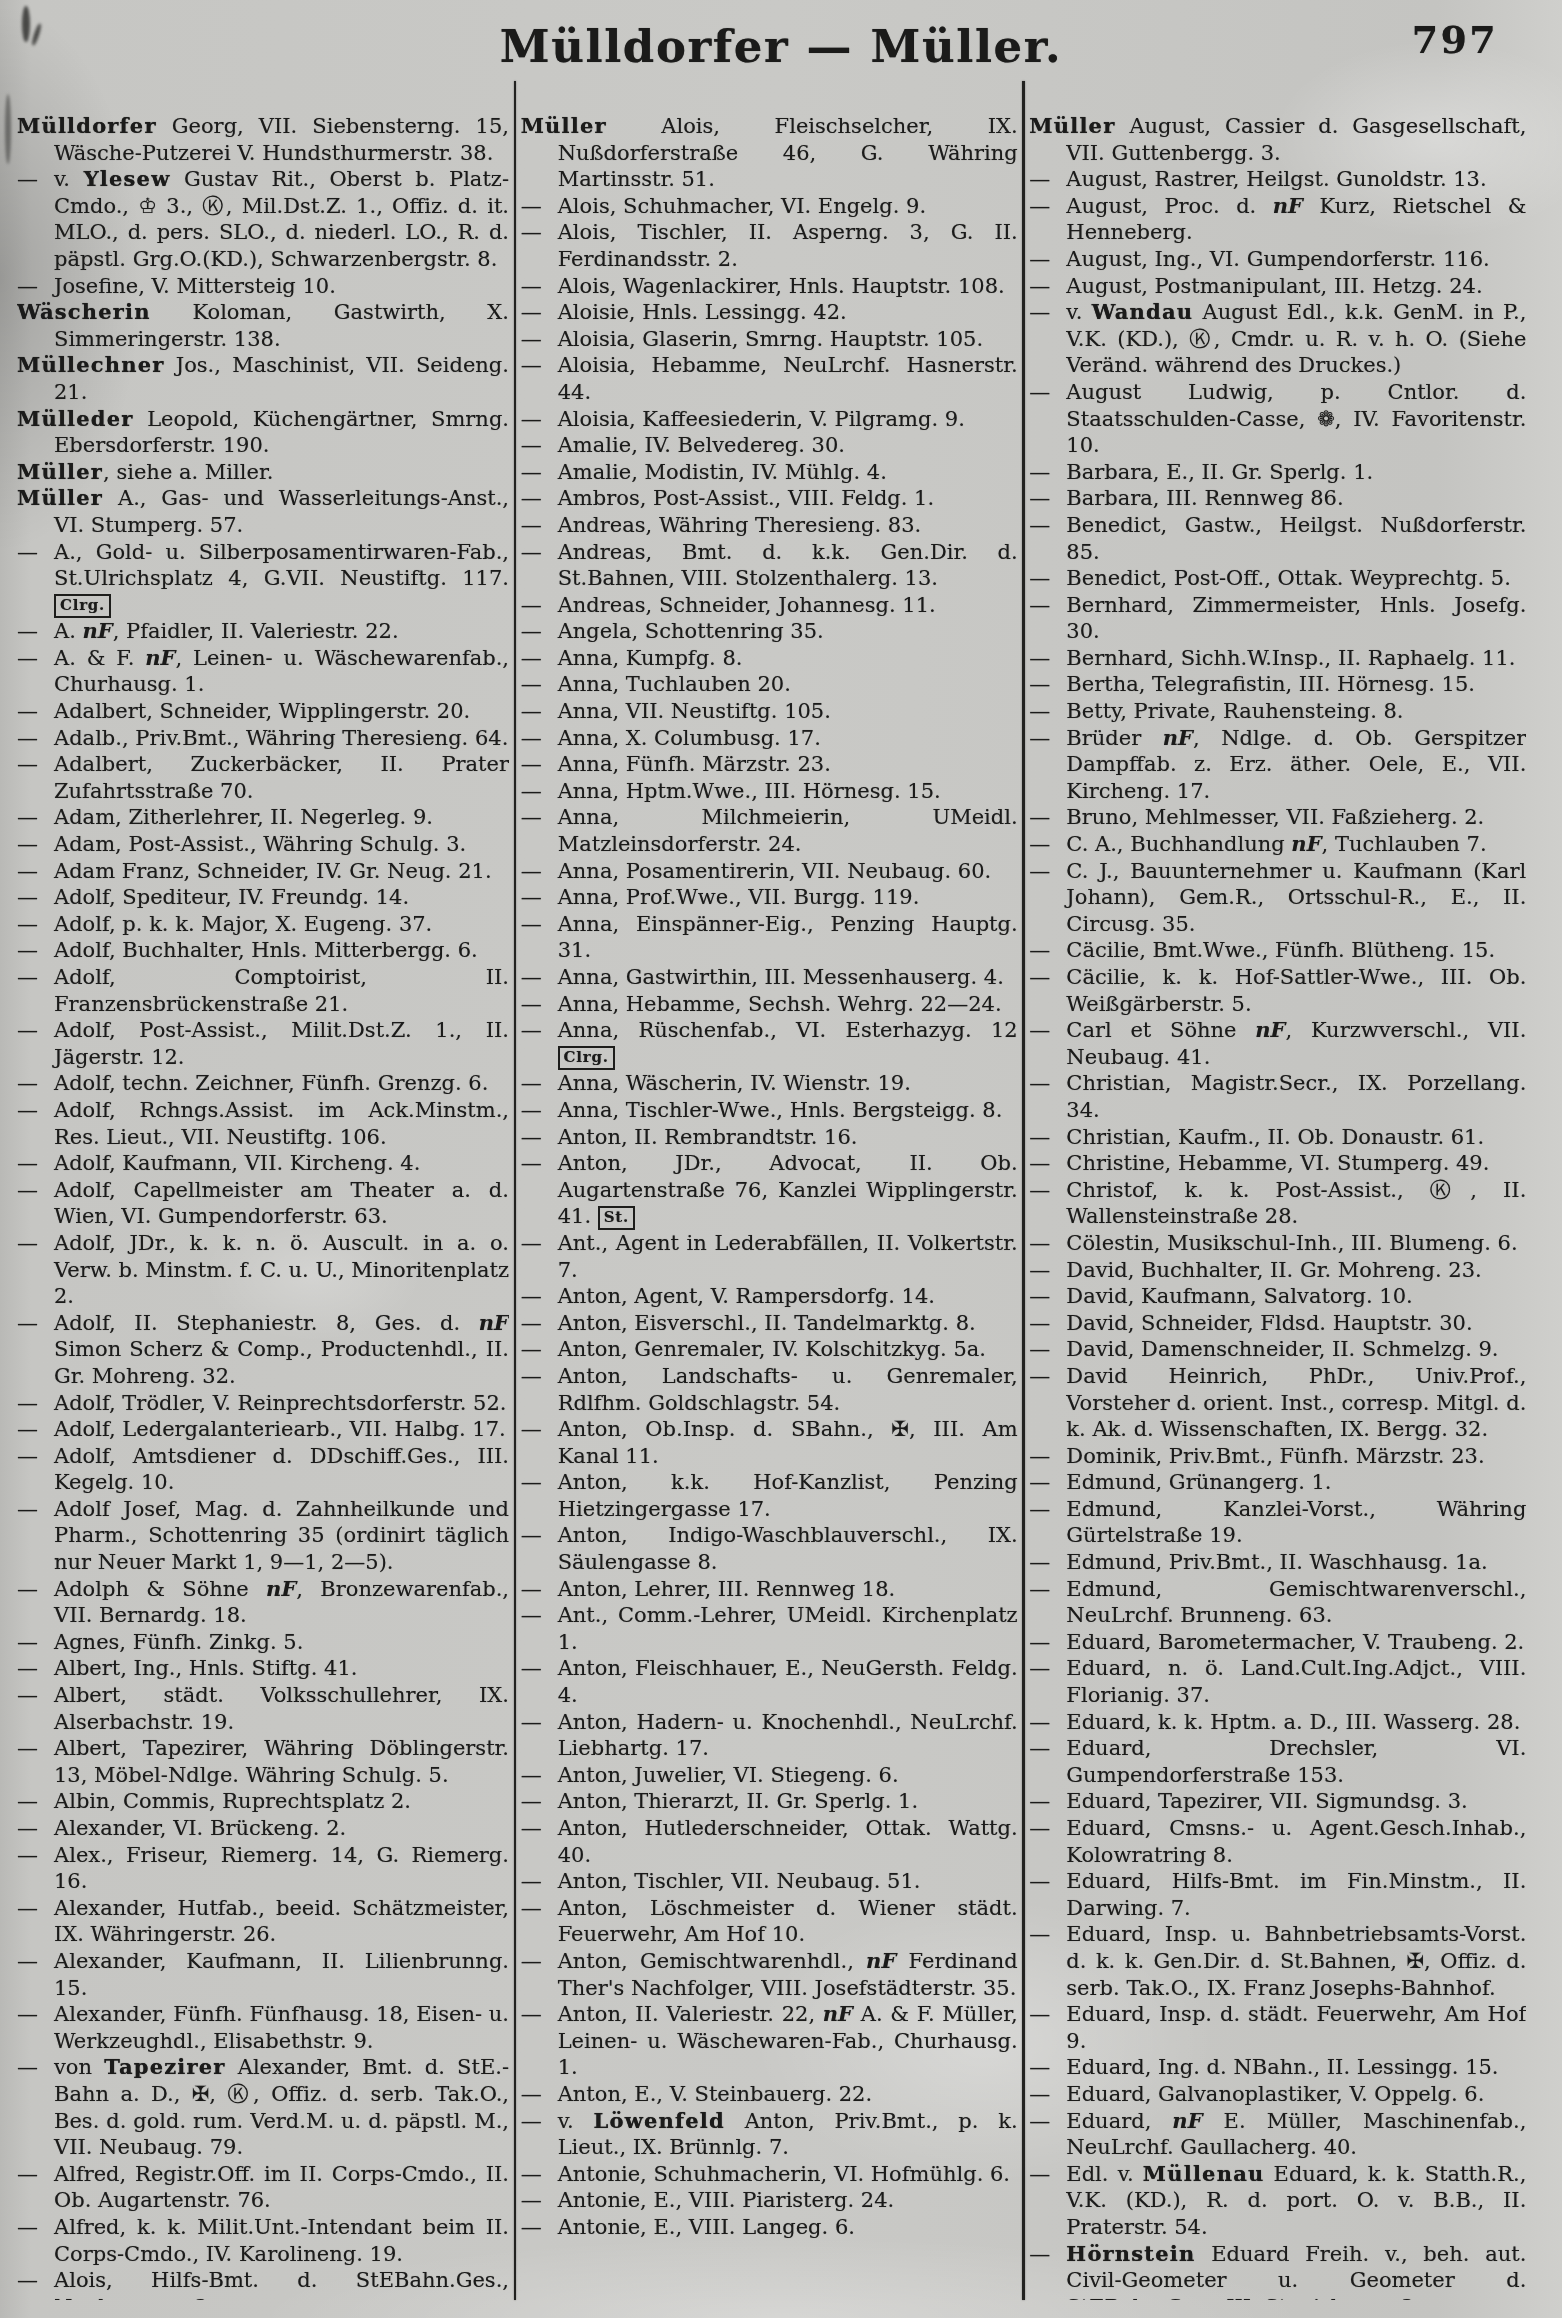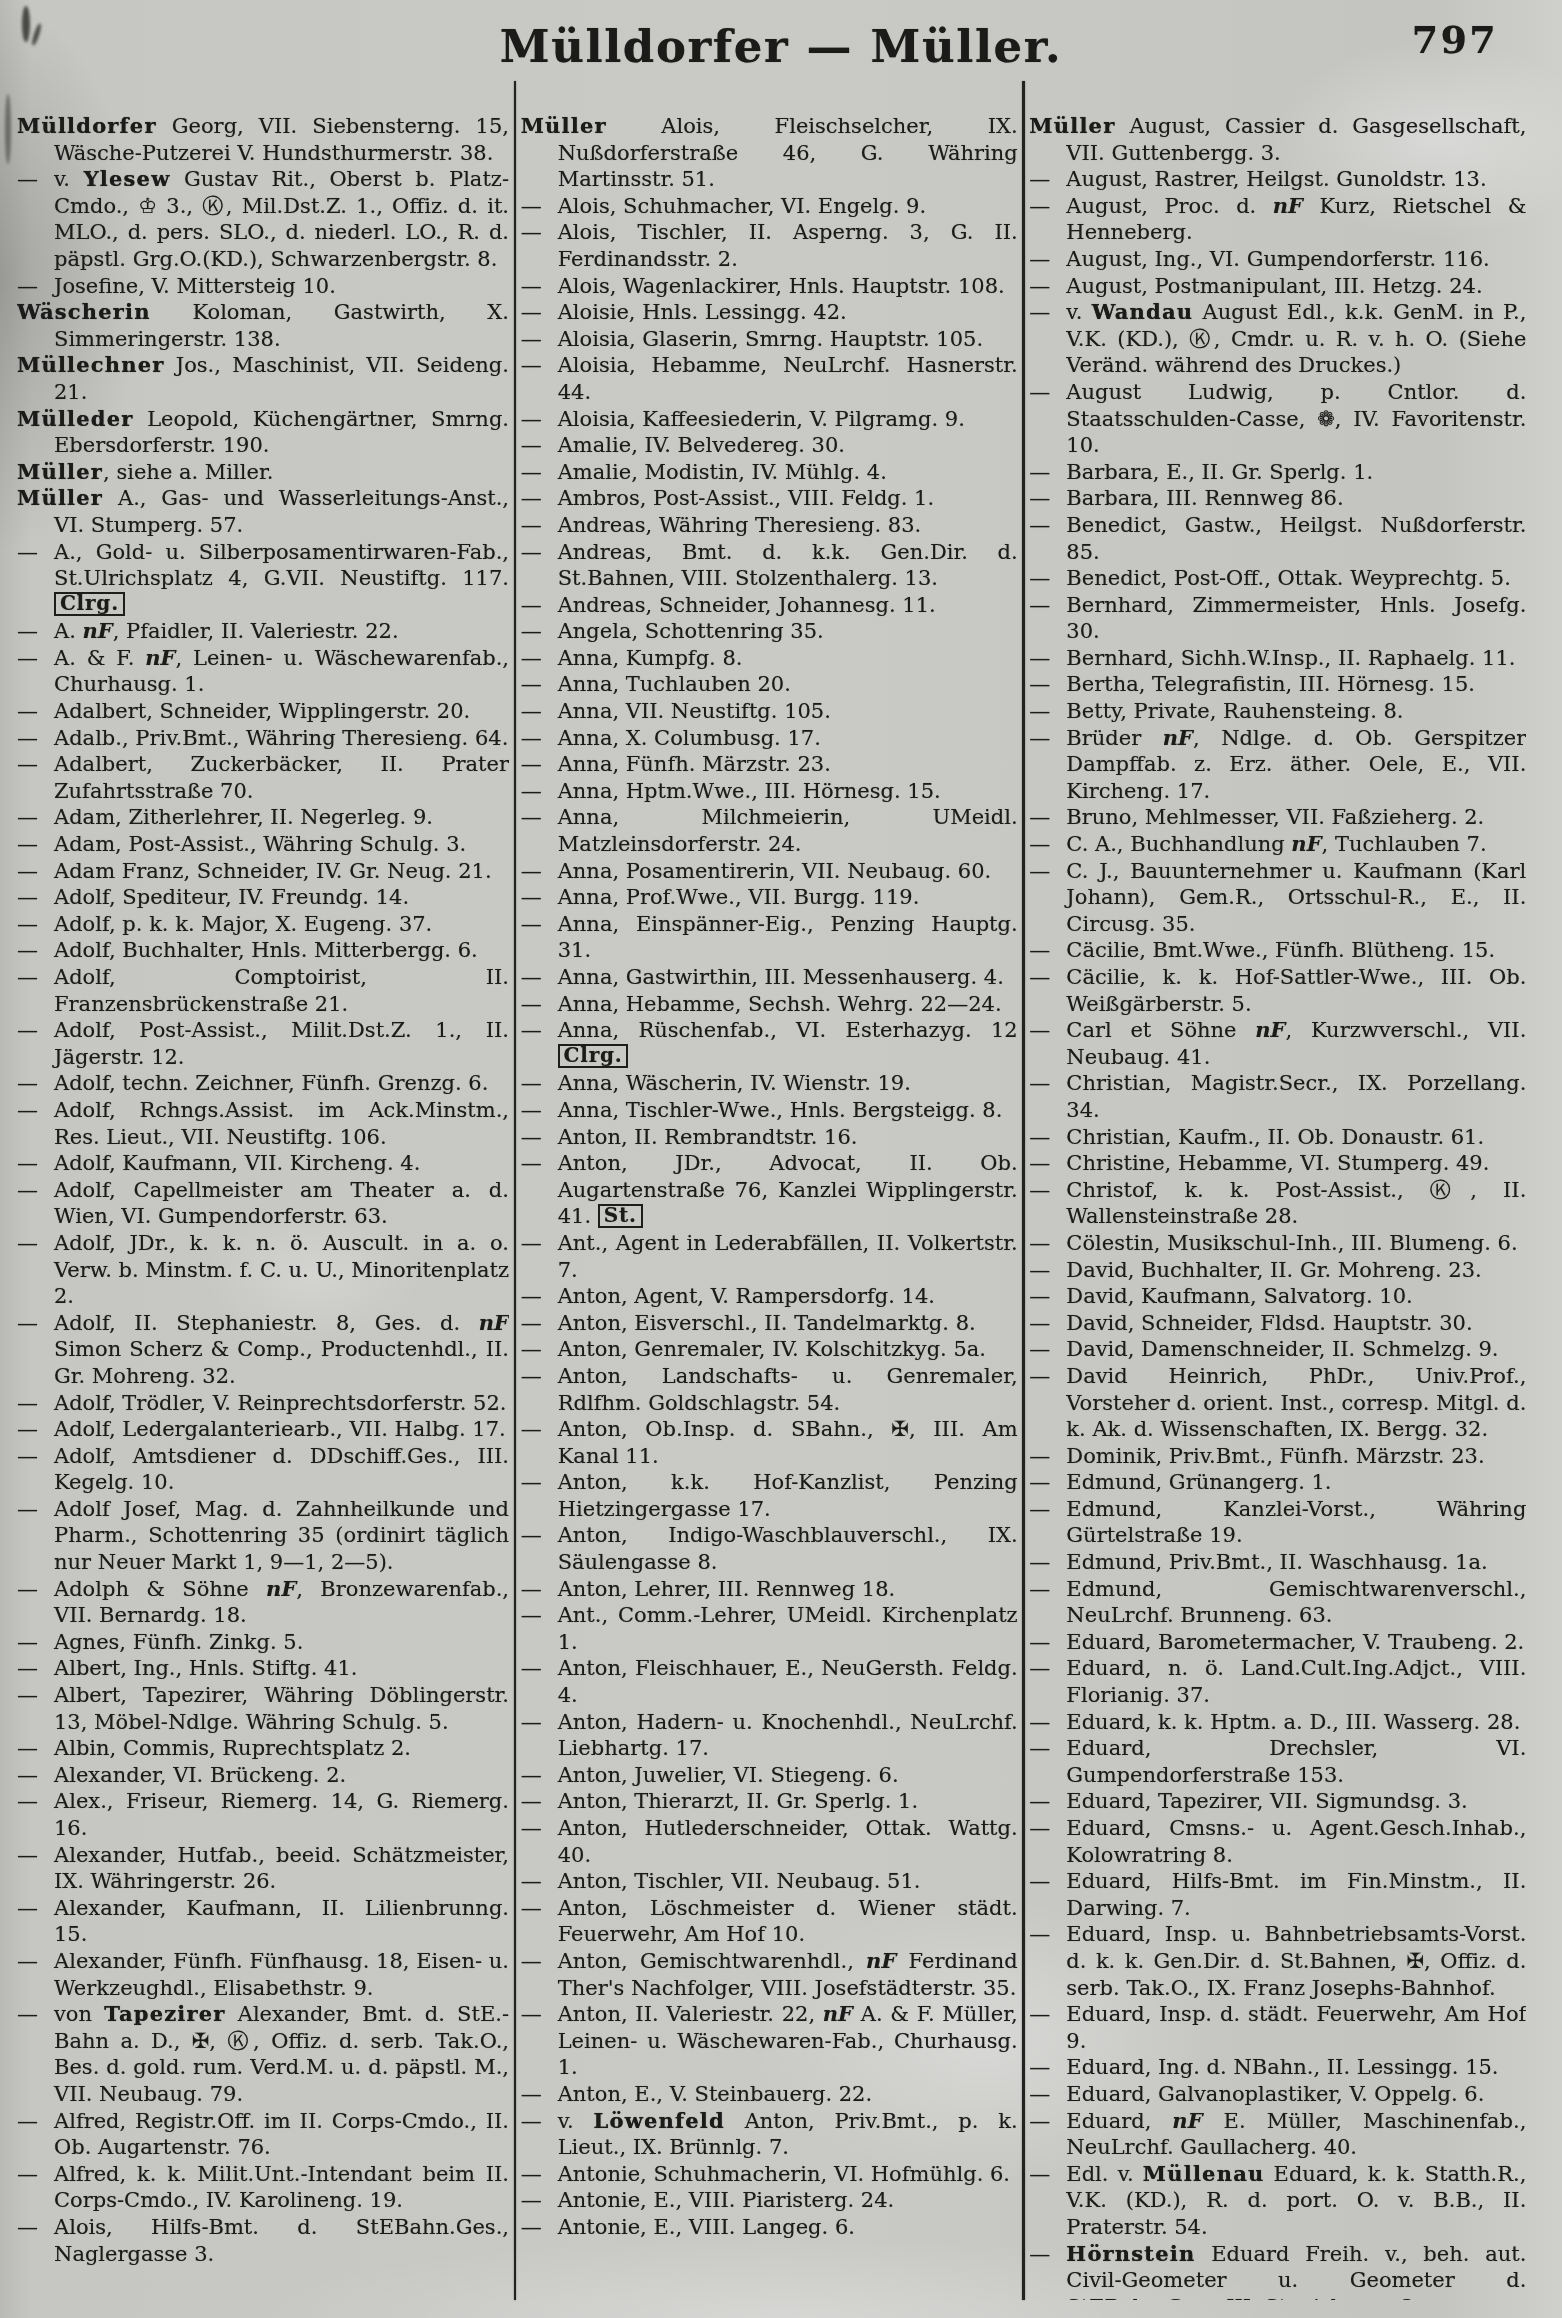--- a/index.html
+++ b/index.html
@@ -47,21 +47,21 @@
   }
   .col-2,.col-3{width:497px;}
   .entry{
     margin:0;padding-left:37px;text-indent:-37px;
   }
   .dash{display:inline-block;width:37px;text-indent:0;letter-spacing:0;}
   .surname{font-weight:bold;letter-spacing:1.2px;text-shadow:0 0 0.8px rgba(0,0,0,.8);}
   .nf{font-style:italic;font-weight:bold;}
   .box{
     display:inline-block;border:2px solid #1d1d1b;padding:0 3.9px 0.8px 3.9px;
-    font-size:20px;line-height:19px;font-weight:bold;letter-spacing:0.8px;
+    font-size:15px;line-height:19px;font-weight:bold;letter-spacing:0.8px;
     text-indent:0;vertical-align:1.6px;
   }
 </style>
 </head>
 <body>
 
 <div class="page">
   <div class="smudge" style="left:22px;top:6.2px;width:7.8px;height:36px;"></div>
   <div class="smudge" style="left:34px;top:23.4px;width:4.7px;height:23.4px;transform:rotate(18deg);"></div>
   <div class="smudge" style="left:4.7px;top:94px;width:6.2px;height:70px;opacity:.5;"></div>
@@ -101,20 +101,21 @@
         <p class="entry"><span class="dash">—</span>Adolf, Capellmeister am Theater a. d. Wien, VI. Gumpendorferstr. 63.</p>
         <p class="entry"><span class="dash">—</span>Adolf, JDr., k. k. n. ö. Auscult. in a. o. Verw. b. Minstm. f. C. u. U., Minoritenplatz 2.</p>
         <p class="entry"><span class="dash">—</span>Adolf, II. Stephaniestr. 8, Ges. d. <span class="nf">nF</span> Simon Scherz &amp; Comp., Productenhdl., II. Gr. Mohreng. 32.</p>
         <p class="entry"><span class="dash">—</span>Adolf, Trödler, V. Reinprechtsdorferstr. 52.</p>
         <p class="entry"><span class="dash">—</span>Adolf, Ledergalanteriearb., VII. Halbg. 17.</p>
         <p class="entry"><span class="dash">—</span>Adolf, Amtsdiener d. DDschiff.Ges., III. Kegelg. 10.</p>
         <p class="entry"><span class="dash">—</span>Adolf Josef, Mag. d. Zahnheilkunde und Pharm., Schottenring 35 (ordinirt täglich nur Neuer Markt 1, 9—1, 2—5).</p>
         <p class="entry"><span class="dash">—</span>Adolph &amp; Söhne <span class="nf">nF</span>, Bronzewarenfab., VII. Bernardg. 18.</p>
         <p class="entry"><span class="dash">—</span>Agnes, Fünfh. Zinkg. 5.</p>
         <p class="entry"><span class="dash">—</span>Albert, Ing., Hnls. Stiftg. 41.</p>
+        <p class="entry"><span class="dash">—</span>Albert, städt. Volksschullehrer, IX. Alserbachstr. 19.</p>
         <p class="entry"><span class="dash">—</span>Albert, Tapezirer, Währing Döblingerstr. 13, Möbel-Ndlge. Währing Schulg. 5.</p>
         <p class="entry"><span class="dash">—</span>Albin, Commis, Ruprechtsplatz 2.</p>
         <p class="entry"><span class="dash">—</span>Alexander, VI. Brückeng. 2.</p>
         <p class="entry"><span class="dash">—</span>Alex., Friseur, Riemerg. 14, G. Riemerg. 16.</p>
         <p class="entry"><span class="dash">—</span>Alexander, Hutfab., beeid. Schätzmeister, IX. Währingerstr. 26.</p>
         <p class="entry"><span class="dash">—</span>Alexander, Kaufmann, II. Lilienbrunng. 15.</p>
         <p class="entry"><span class="dash">—</span>Alexander, Fünfh. Fünfhausg. 18, Eisen- u. Werkzeughdl., Elisabethstr. 9.</p>
         <p class="entry"><span class="dash">—</span>von <span class="surname">Tapezirer</span> Alexander, Bmt. d. StE.-Bahn a. D., ✠, Ⓚ, Offiz. d. serb. Tak.O., Bes. d. gold. rum. Verd.M. u. d. päpstl. M., VII. Neubaug. 79.</p>
         <p class="entry"><span class="dash">—</span>Alfred, Registr.Off. im II. Corps-Cmdo., II. Ob. Augartenstr. 76.</p>
         <p class="entry"><span class="dash">—</span>Alfred, k. k. Milit.Unt.-Intendant beim II. Corps-Cmdo., IV. Karolineng. 19.</p>

